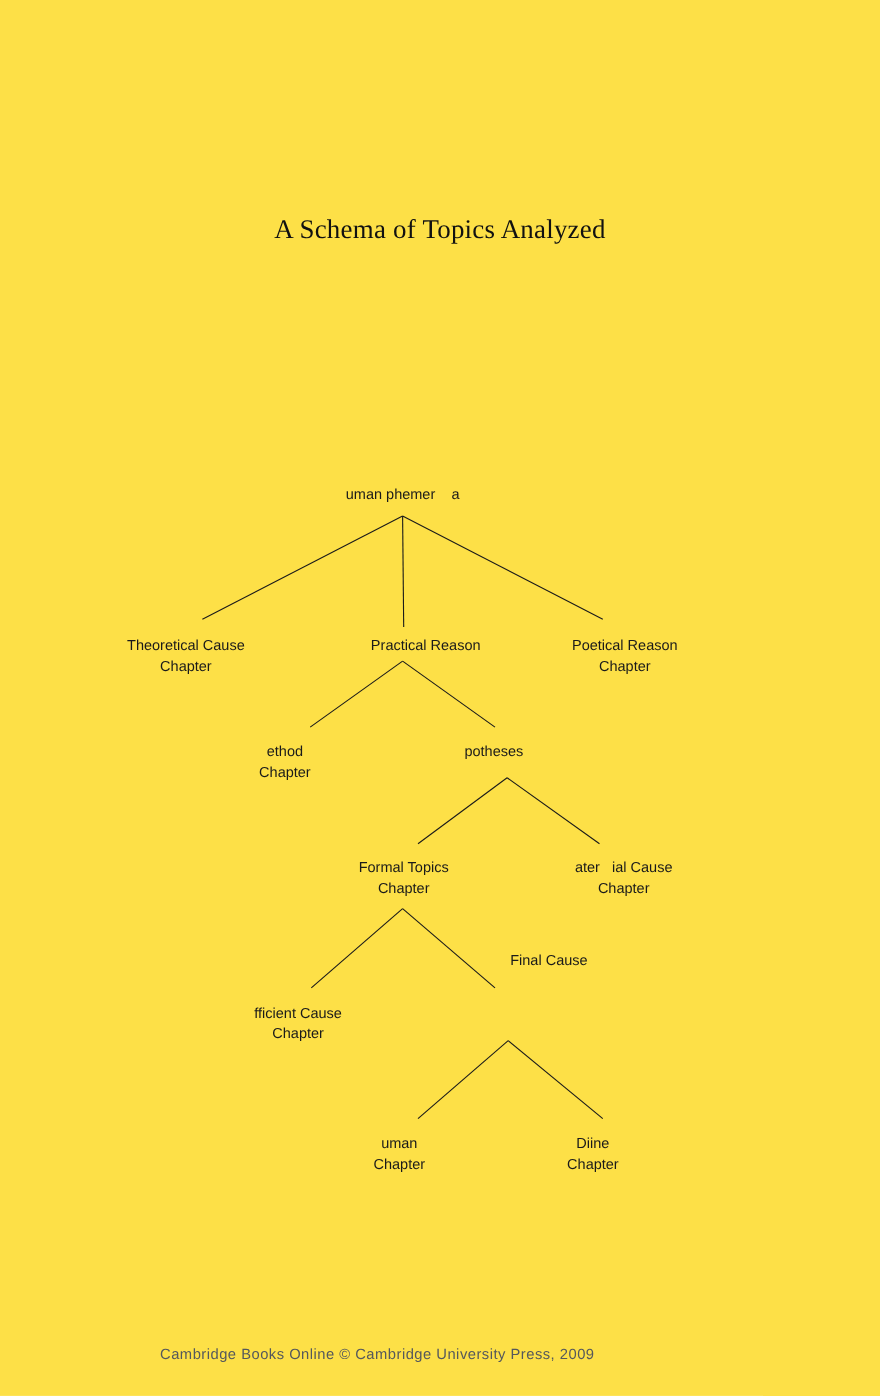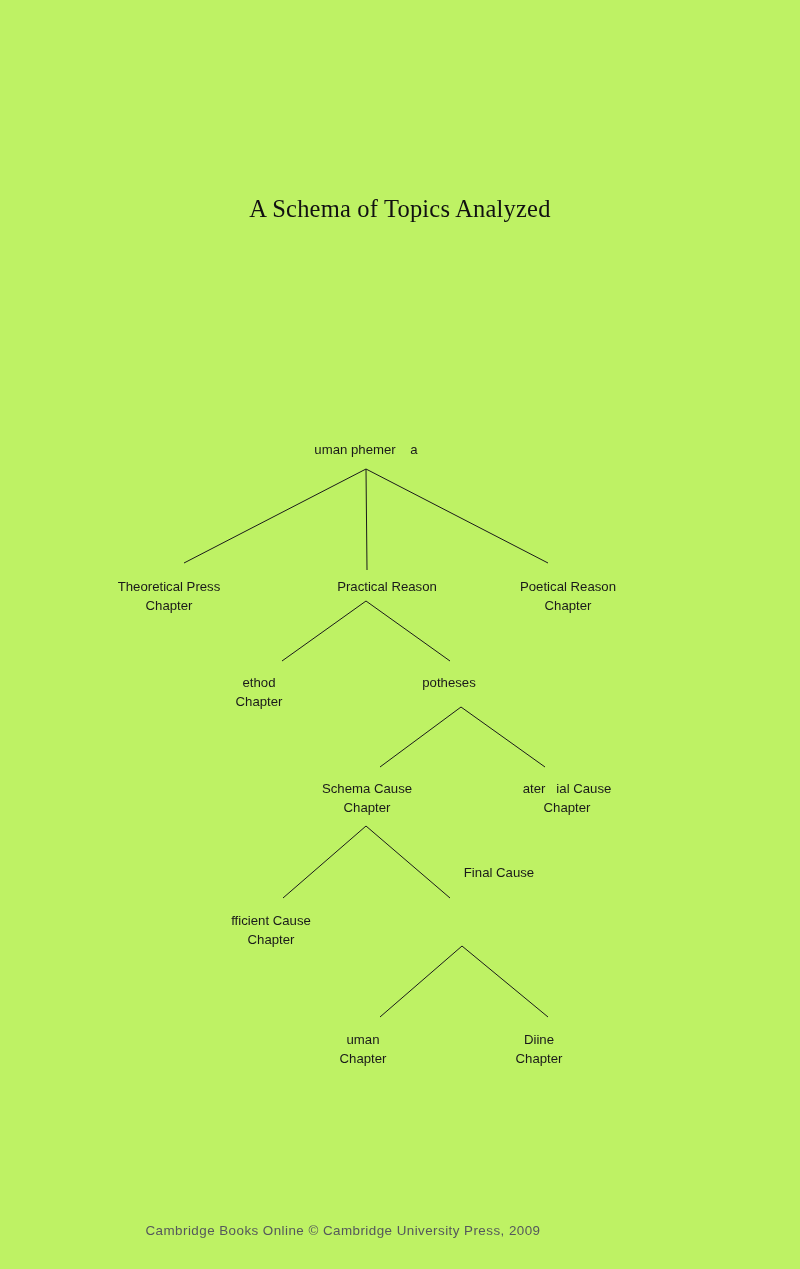--- a/index.html
+++ b/index.html
@@ -10,21 +10,21 @@
   }
   body {
     font-family: "Liberation Sans", sans-serif;
     -webkit-font-smoothing: antialiased;
   }
   #page {
     position: relative;
     width: 800px;
     height: 1269px;
     margin: 0 auto;
-    background: #bef264;
+    background: #fde047;
     overflow: hidden;
   }
 
   
   #page-title {
     position: absolute;
     left: 0;
     top: 195px;
     width: 800px;
     text-align: center;
@@ -103,26 +103,26 @@
           <line x1="461" y1="707" x2="380" y2="767" stroke="#1a1a1a" stroke-width="1" shape-rendering="geometricPrecision"></line>
           <line x1="461" y1="707" x2="545" y2="767" stroke="#1a1a1a" stroke-width="1" shape-rendering="geometricPrecision"></line>
           <line x1="366" y1="826" x2="283" y2="898" stroke="#1a1a1a" stroke-width="1" shape-rendering="geometricPrecision"></line>
           <line x1="366" y1="826" x2="450" y2="898" stroke="#1a1a1a" stroke-width="1" shape-rendering="geometricPrecision"></line>
           <line x1="462" y1="946" x2="380" y2="1017" stroke="#1a1a1a" stroke-width="1" shape-rendering="geometricPrecision"></line>
           <line x1="462" y1="946" x2="548" y2="1017" stroke="#1a1a1a" stroke-width="1" shape-rendering="geometricPrecision"></line>
         </g>
     </svg>
     <div id="node-layer">
         <div class="tree-node" style="left: 366px; top: 441px;"><span class="node-label">uman phemer    a</span></div>
-        <div class="tree-node" style="left: 169px; top: 578px;"><span class="node-label">Theoretical Press</span><span class="node-sublabel">Chapter</span></div>
+        <div class="tree-node" style="left: 169px; top: 578px;"><span class="node-label">Theoretical Cause</span><span class="node-sublabel">Chapter</span></div>
         <div class="tree-node" style="left: 371px; top: 578px; margin-left: 16px;"><span class="node-label">Practical Reason</span></div>
         <div class="tree-node" style="left: 568px; top: 578px;"><span class="node-label">Poetical Reason</span><span class="node-sublabel">Chapter</span></div>
         <div class="tree-node" style="left: 259px; top: 674px;"><span class="node-label">ethod</span><span class="node-sublabel">Chapter</span></div>
         <div class="tree-node" style="left: 449px; top: 674px;"><span class="node-label">potheses</span></div>
-        <div class="tree-node" style="left: 367px; top: 780px;"><span class="node-label">Schema Cause</span><span class="node-sublabel">Chapter</span></div>
+        <div class="tree-node" style="left: 367px; top: 780px;"><span class="node-label">Formal Topics</span><span class="node-sublabel">Chapter</span></div>
         <div class="tree-node" style="left: 567px; top: 780px;"><span class="node-label">ater   ial Cause</span><span class="node-sublabel">Chapter</span></div>
         <div class="tree-node" style="left: 271px; top: 912px;"><span class="node-label">fficient Cause</span><span class="node-sublabel">Chapter</span></div>
         <div class="tree-node" style="left: 467px; top: 864px; margin-left: 32px;"><span class="node-label">Final Cause</span></div>
         <div class="tree-node" style="left: 363px; top: 1031px;"><span class="node-label">uman</span><span class="node-sublabel">Chapter</span></div>
         <div class="tree-node" style="left: 539px; top: 1031px;"><span class="node-label">Diine</span><span class="node-sublabel">Chapter</span></div>
       </div>
   </div>
 
   <div id="footer-credit">Cambridge Books Online © Cambridge University Press, 2009</div>
 

